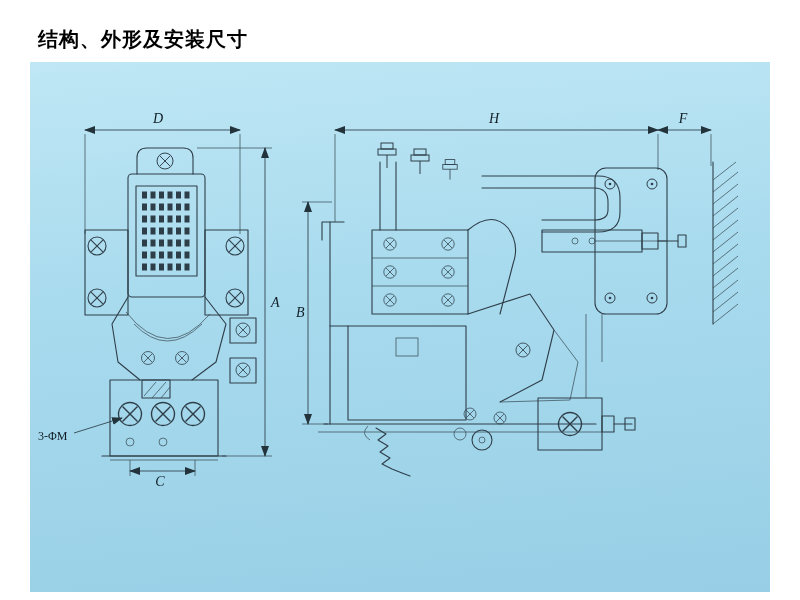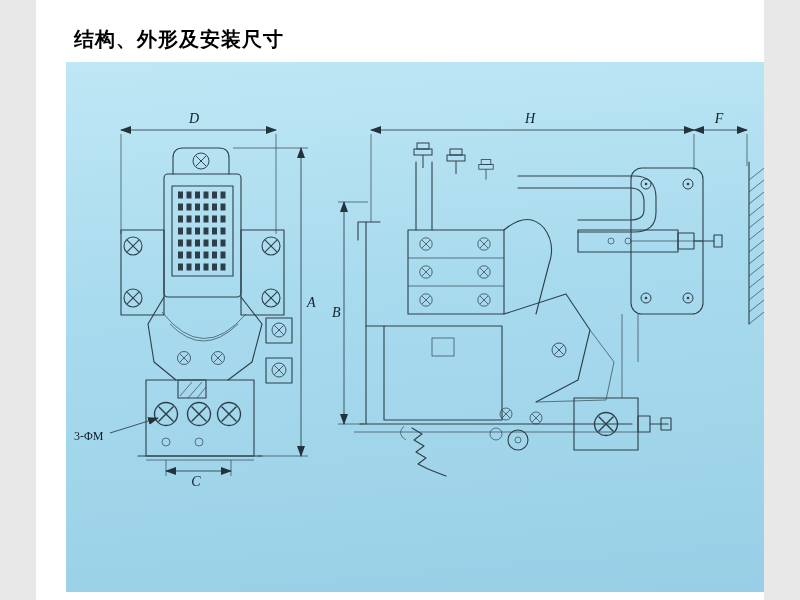--- a/index.html
+++ b/index.html
@@ -1,17 +1,17 @@
 <!DOCTYPE html>
 <html><head>
 <meta charset="utf-8">
 <style>
   html,body{margin:0;padding:0;background:#e8e8e8;}
   .page{
-    position:relative;width:728px;height:600px;margin:0 auto;
+    position:relative;width:800px;height:600px;margin:0 auto;
     background:#ffffff;overflow:hidden;
     font-family:"Liberation Serif", serif;
   }
   .title{
     position:absolute;left:38px;top:26px;
     font-size:20px;font-weight:700;color:#000;
     letter-spacing:1px;
   }
   .panel{
     position:absolute;left:30px;top:62px;width:740px;height:530px;

